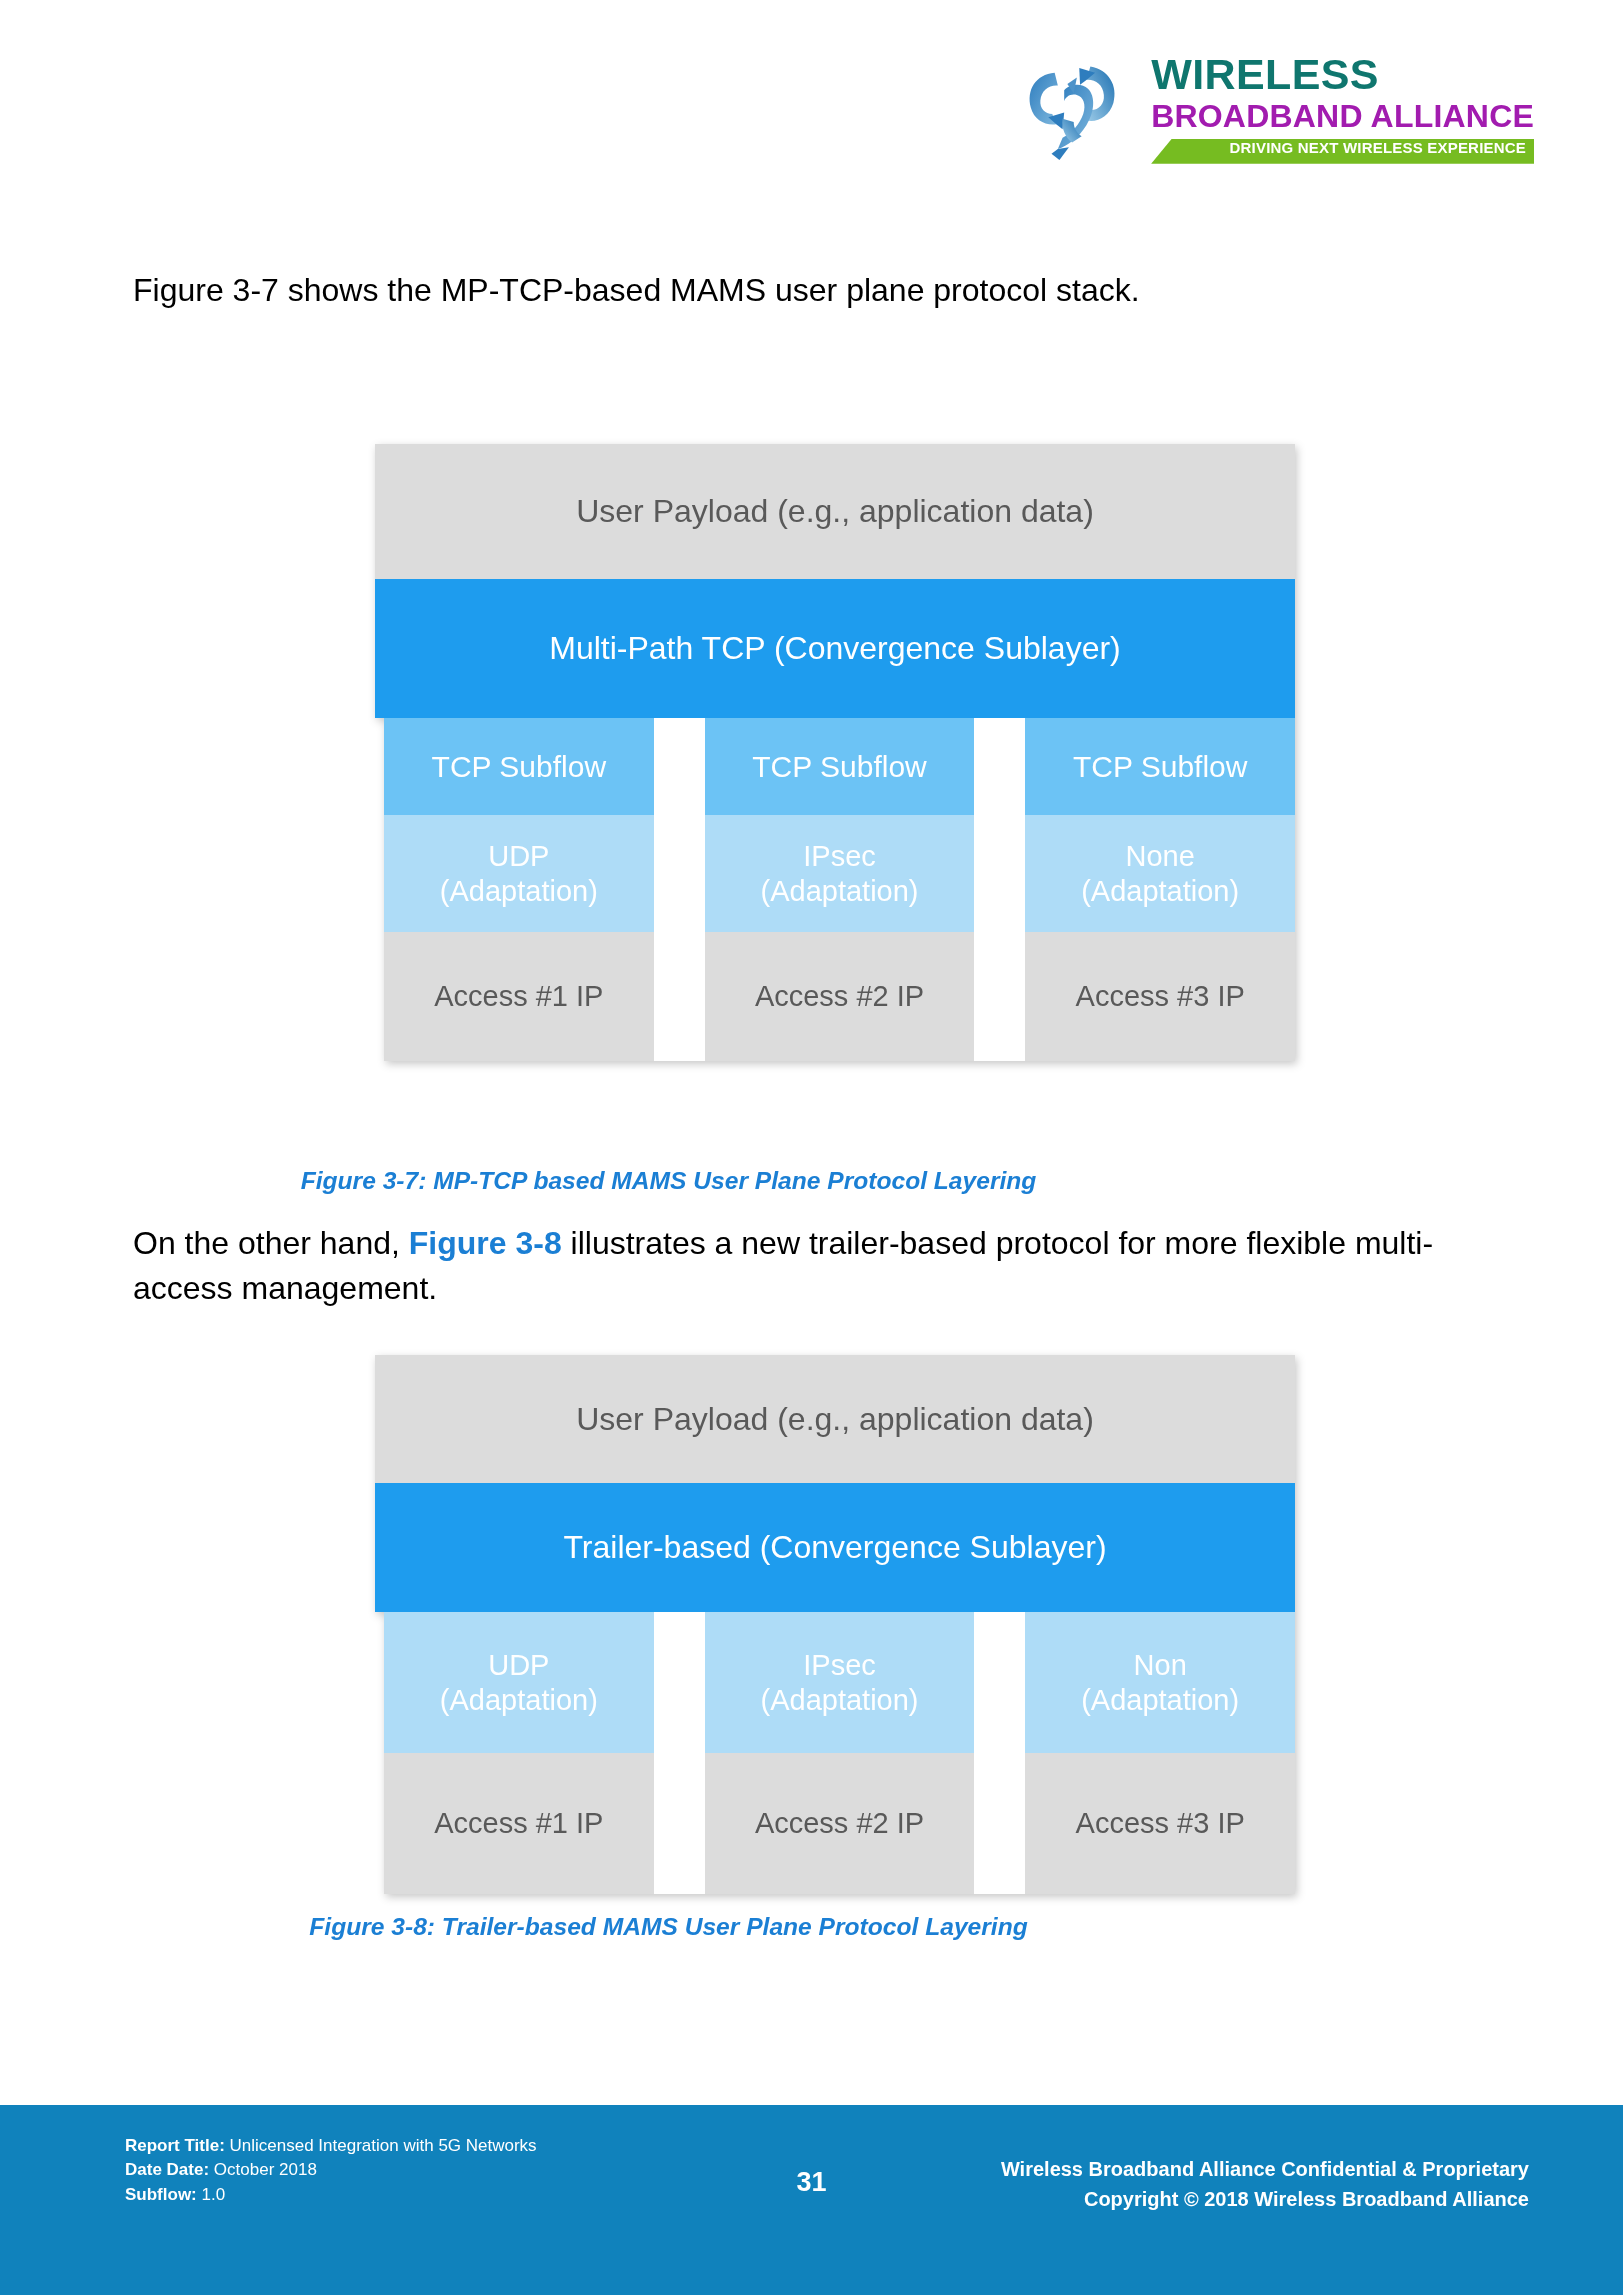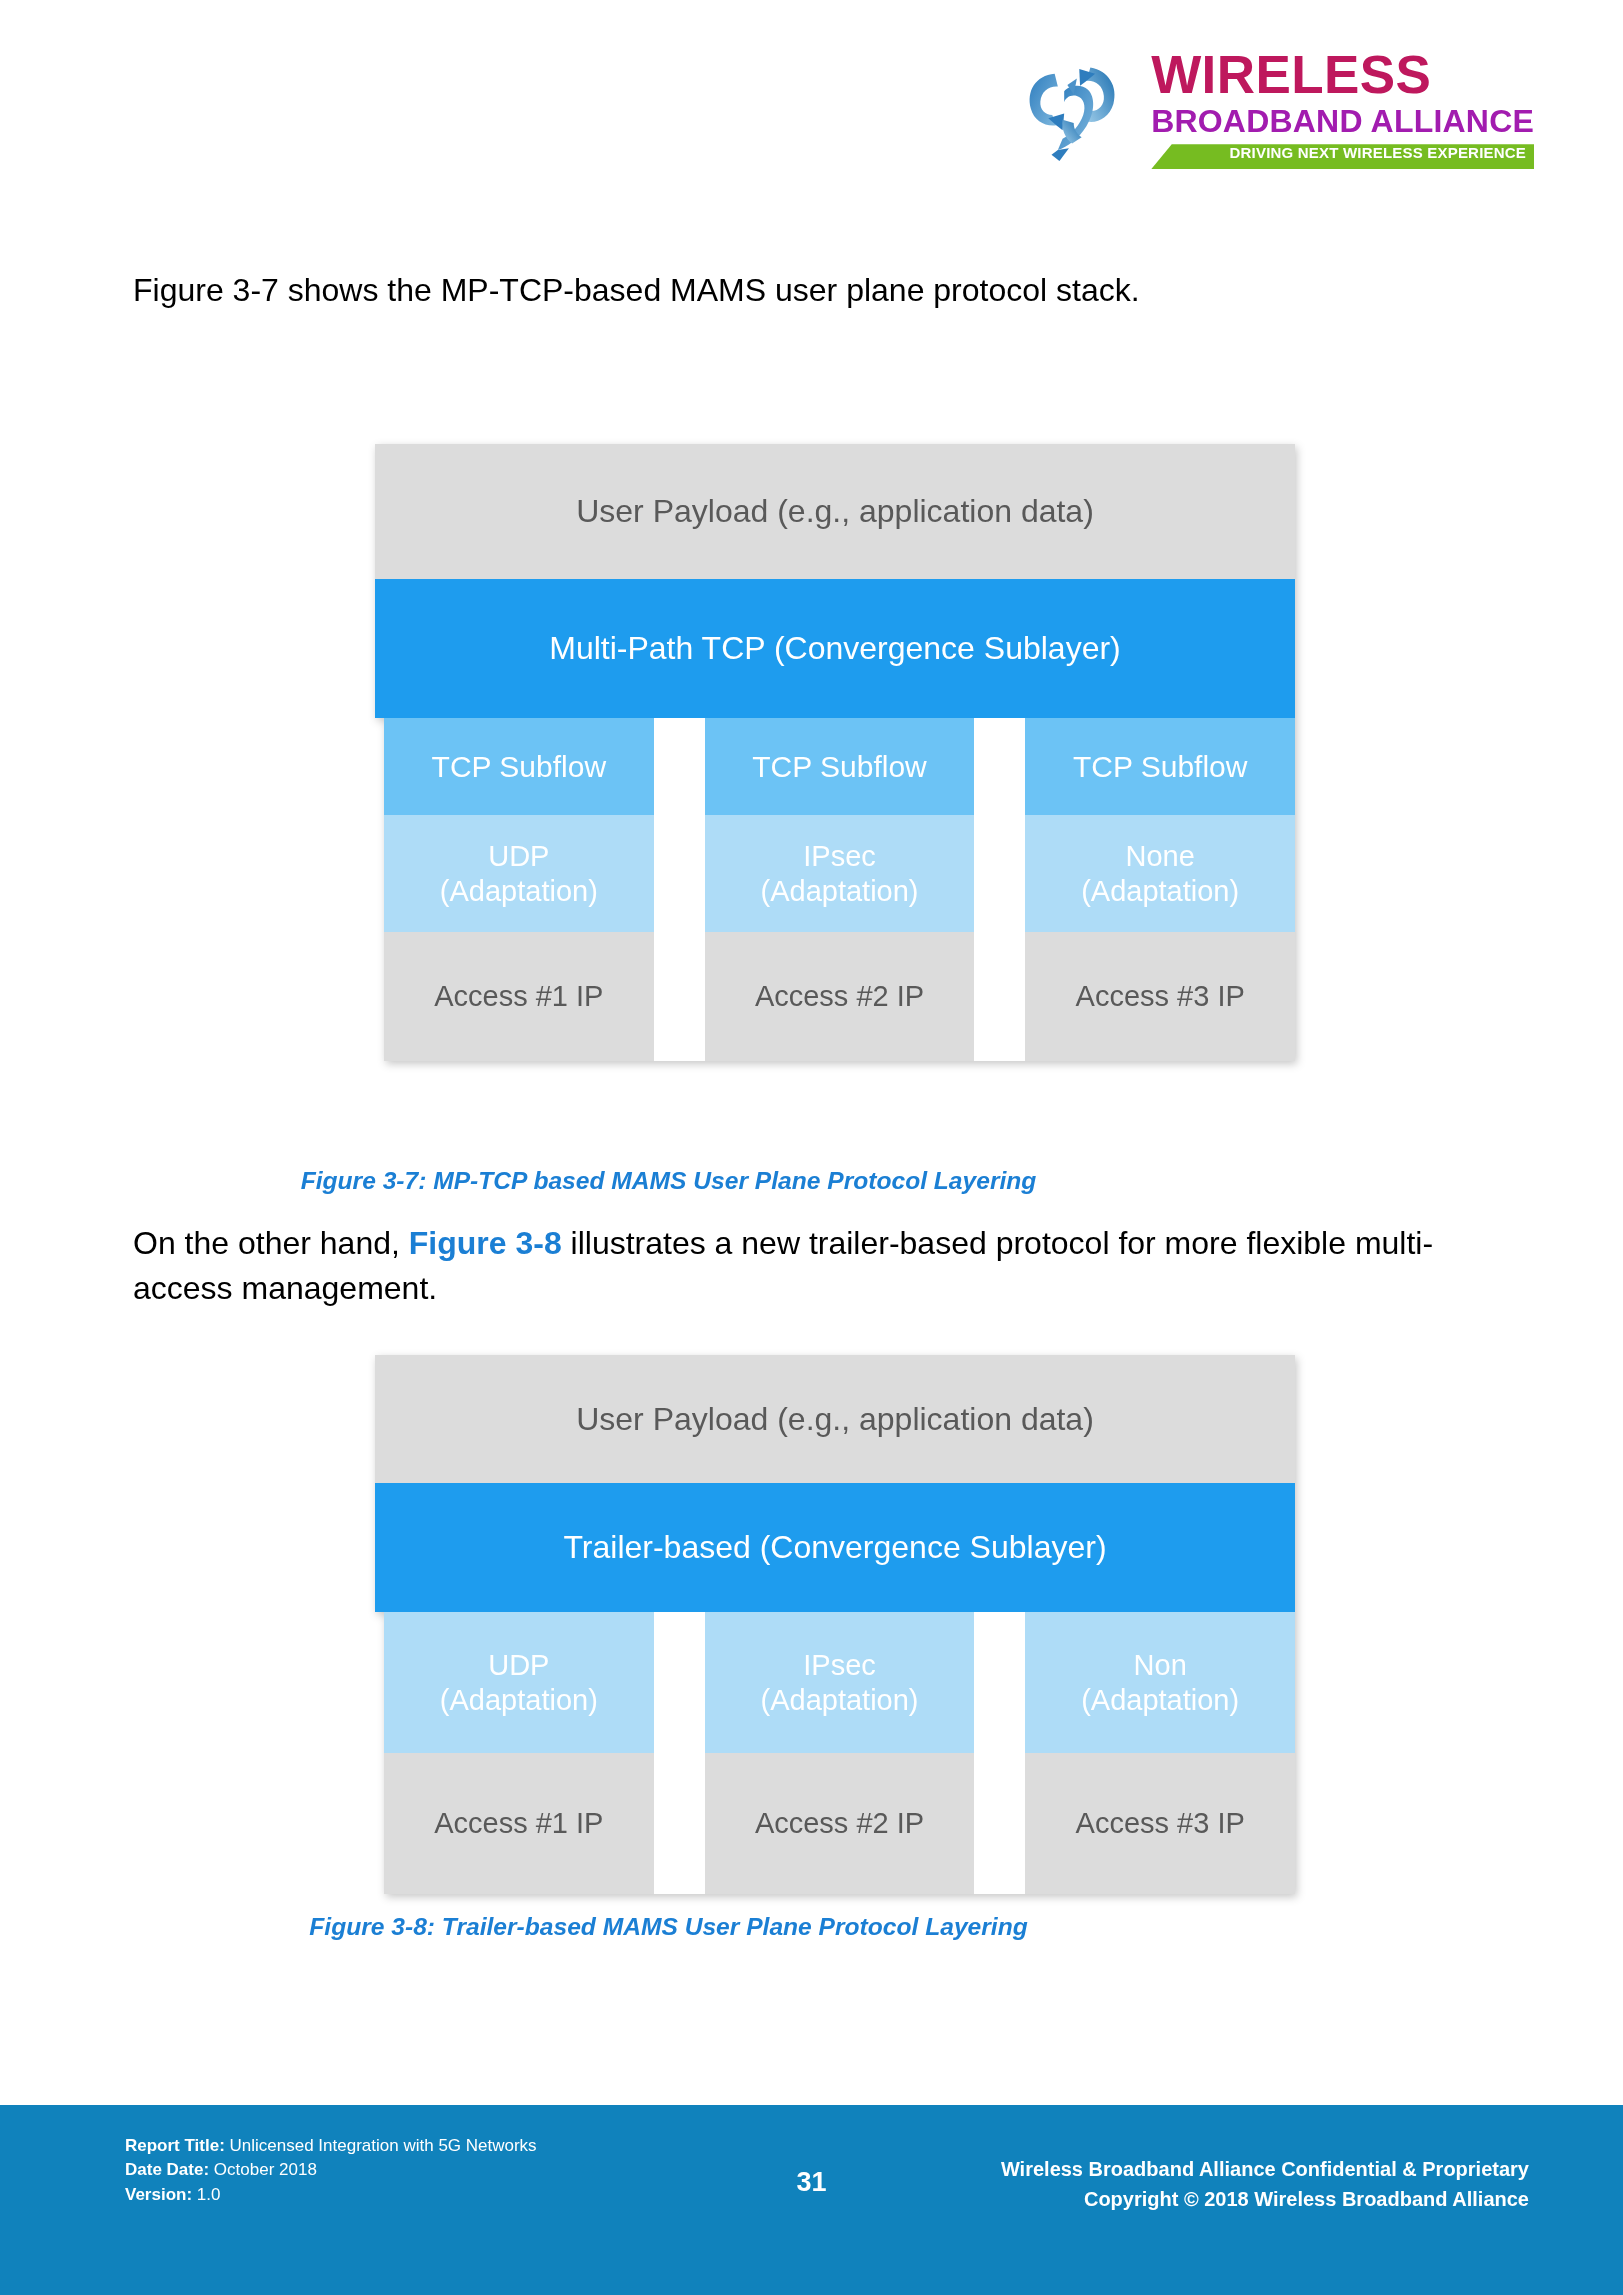--- a/index.html
+++ b/index.html
@@ -32,23 +32,23 @@
     display: flex;
     align-items: center;
     gap: 17.4px;
   }
 
   .logo-mark { width: 119px; height: 119px; flex: none; }
 
   .logo-text { display: flex; flex-direction: column; align-items: stretch; }
 
   .logo-wireless {
-    font-size: 53px;
-    font-weight: bold;
-    color: #be185d;
+    font-size: 43px;
+    font-weight: bold;
+    color: #0f766e;
     letter-spacing: 0.4px;
     line-height: 0.98;
     font-family: "Liberation Sans", sans-serif;
   }
 
   .logo-broadband {
     font-size: 32px;
     font-weight: bold;
     color: #a21caf;
     letter-spacing: 0.2px;
@@ -357,21 +357,21 @@
 
   </div>
 </div>
 
 <div class="caption caption-2">Figure 3-8: Trailer-based MAMS User Plane Protocol Layering</div>
 
 <div class="page-footer">
   <div class="footer-left">
     <div><b>Report Title:</b><span> Unlicensed Integration with 5G Networks</span></div>
     <div><b>Date Date:</b><span> October 2018</span></div>
-    <div><b>Version:</b><span> 1.0</span></div>
+    <div><b>Subflow:</b><span> 1.0</span></div>
   </div>
   <div class="footer-page-number">31</div>
   <div class="footer-right">
     <div>Wireless Broadband Alliance Confidential &amp; Proprietary</div>
     <div>Copyright © 2018 Wireless Broadband Alliance</div>
   </div>
 </div>
 
 
 </body></html>

